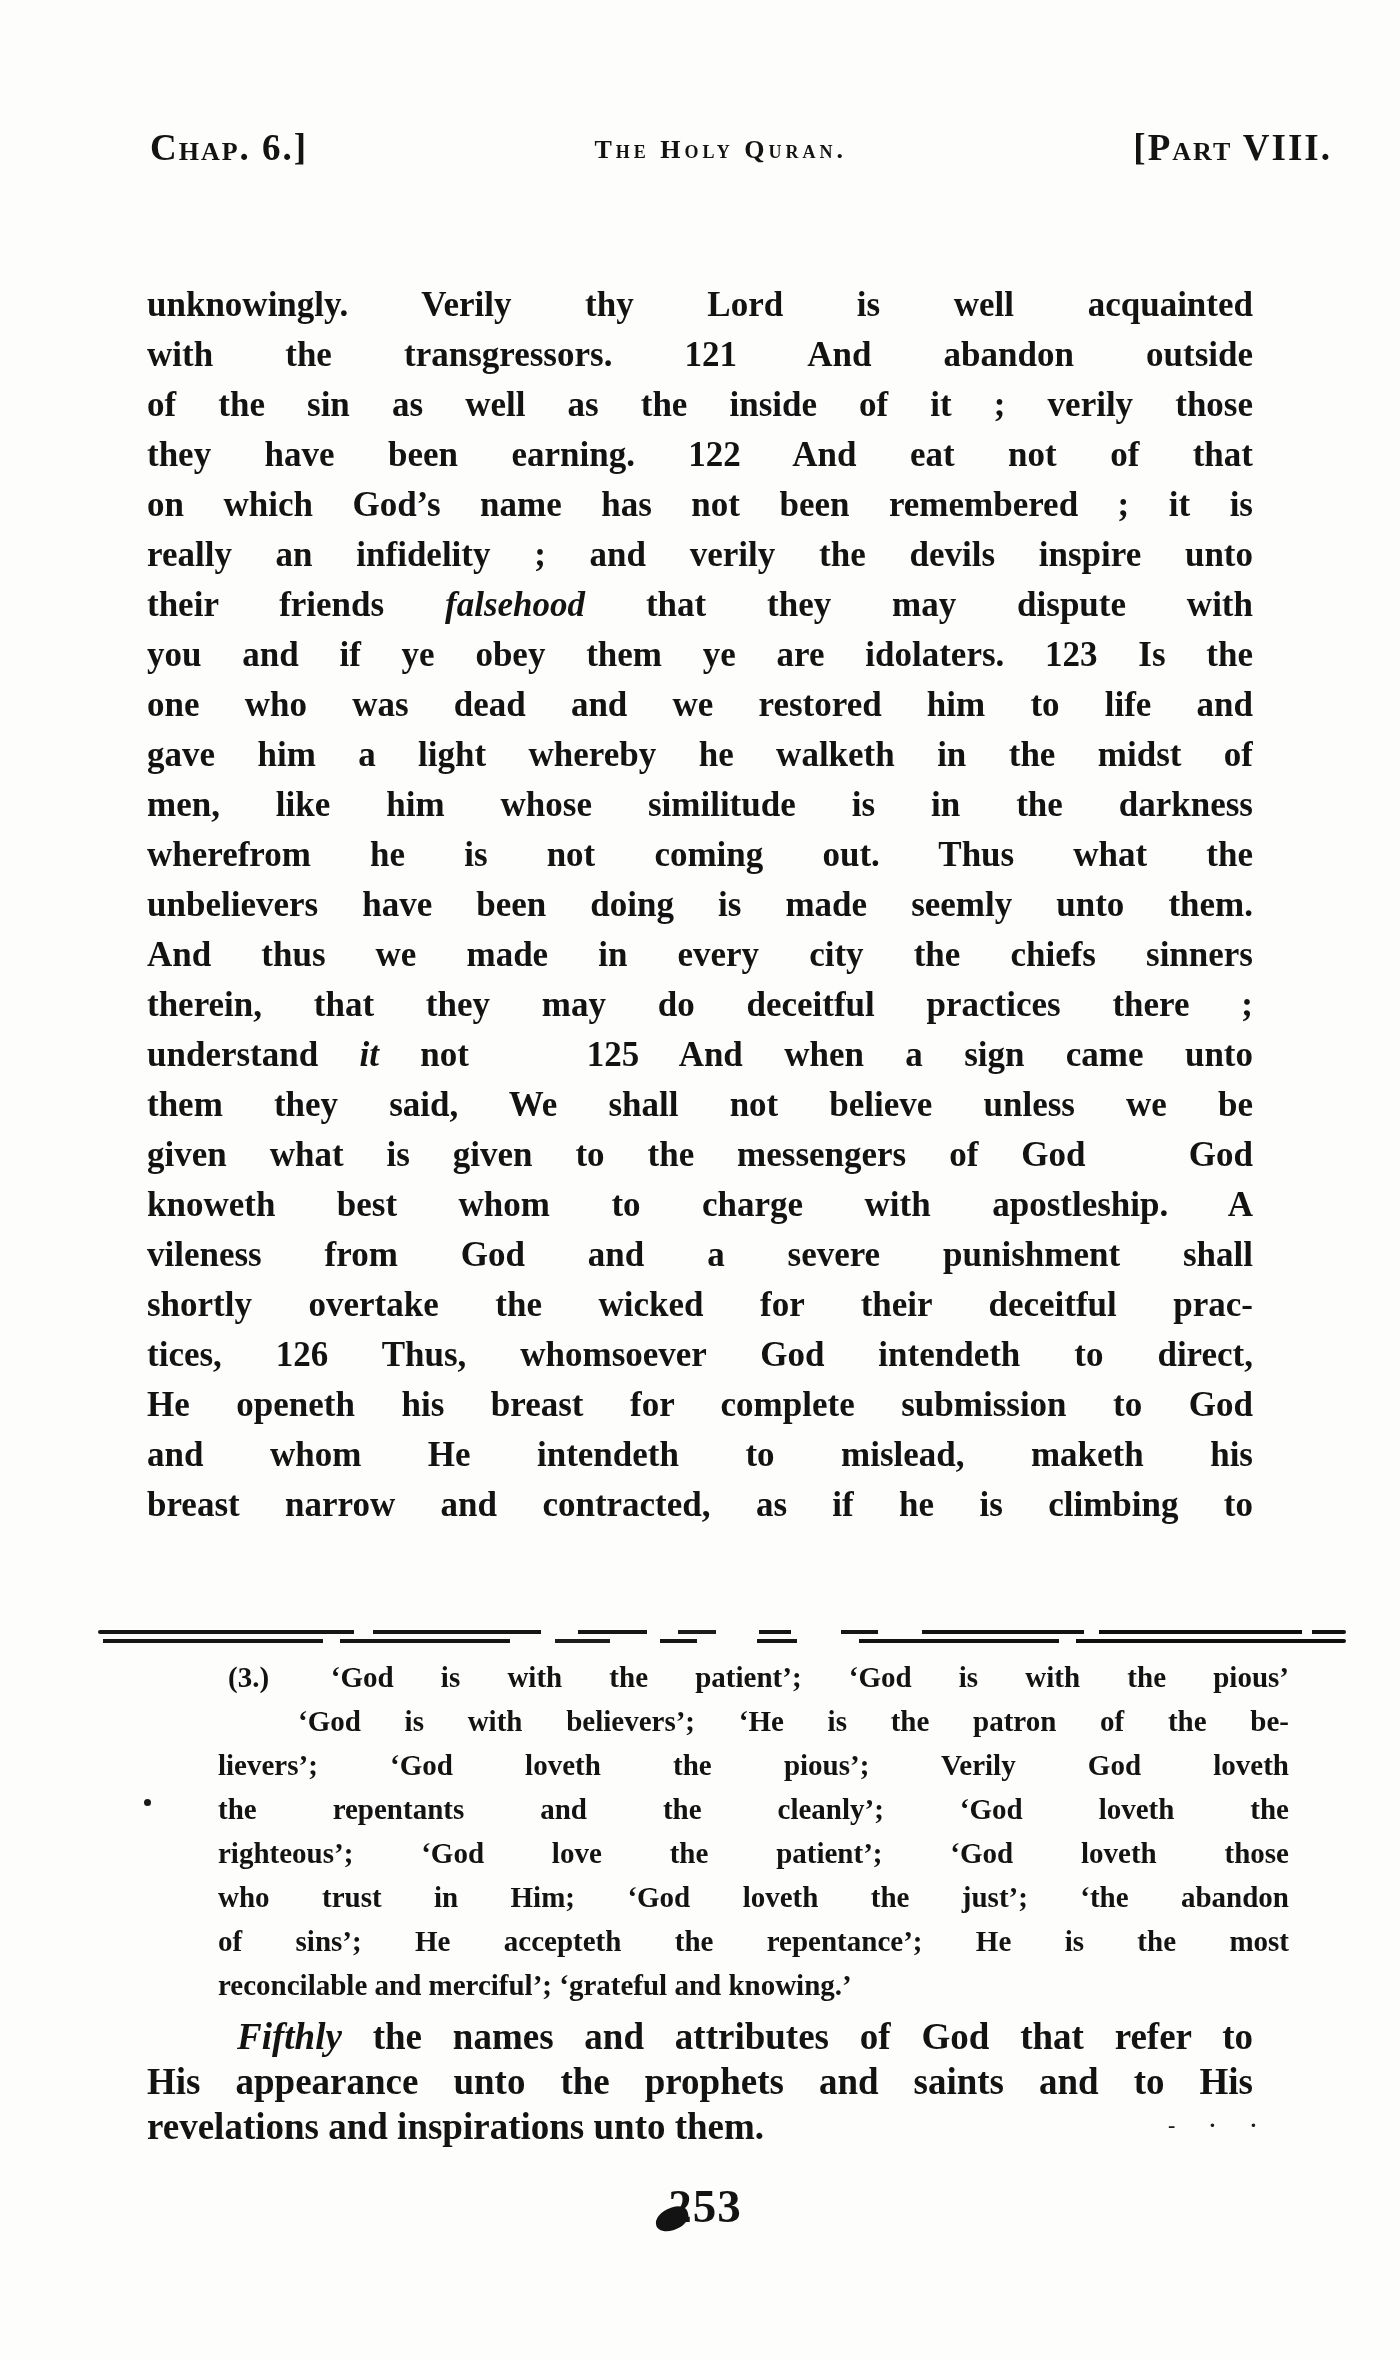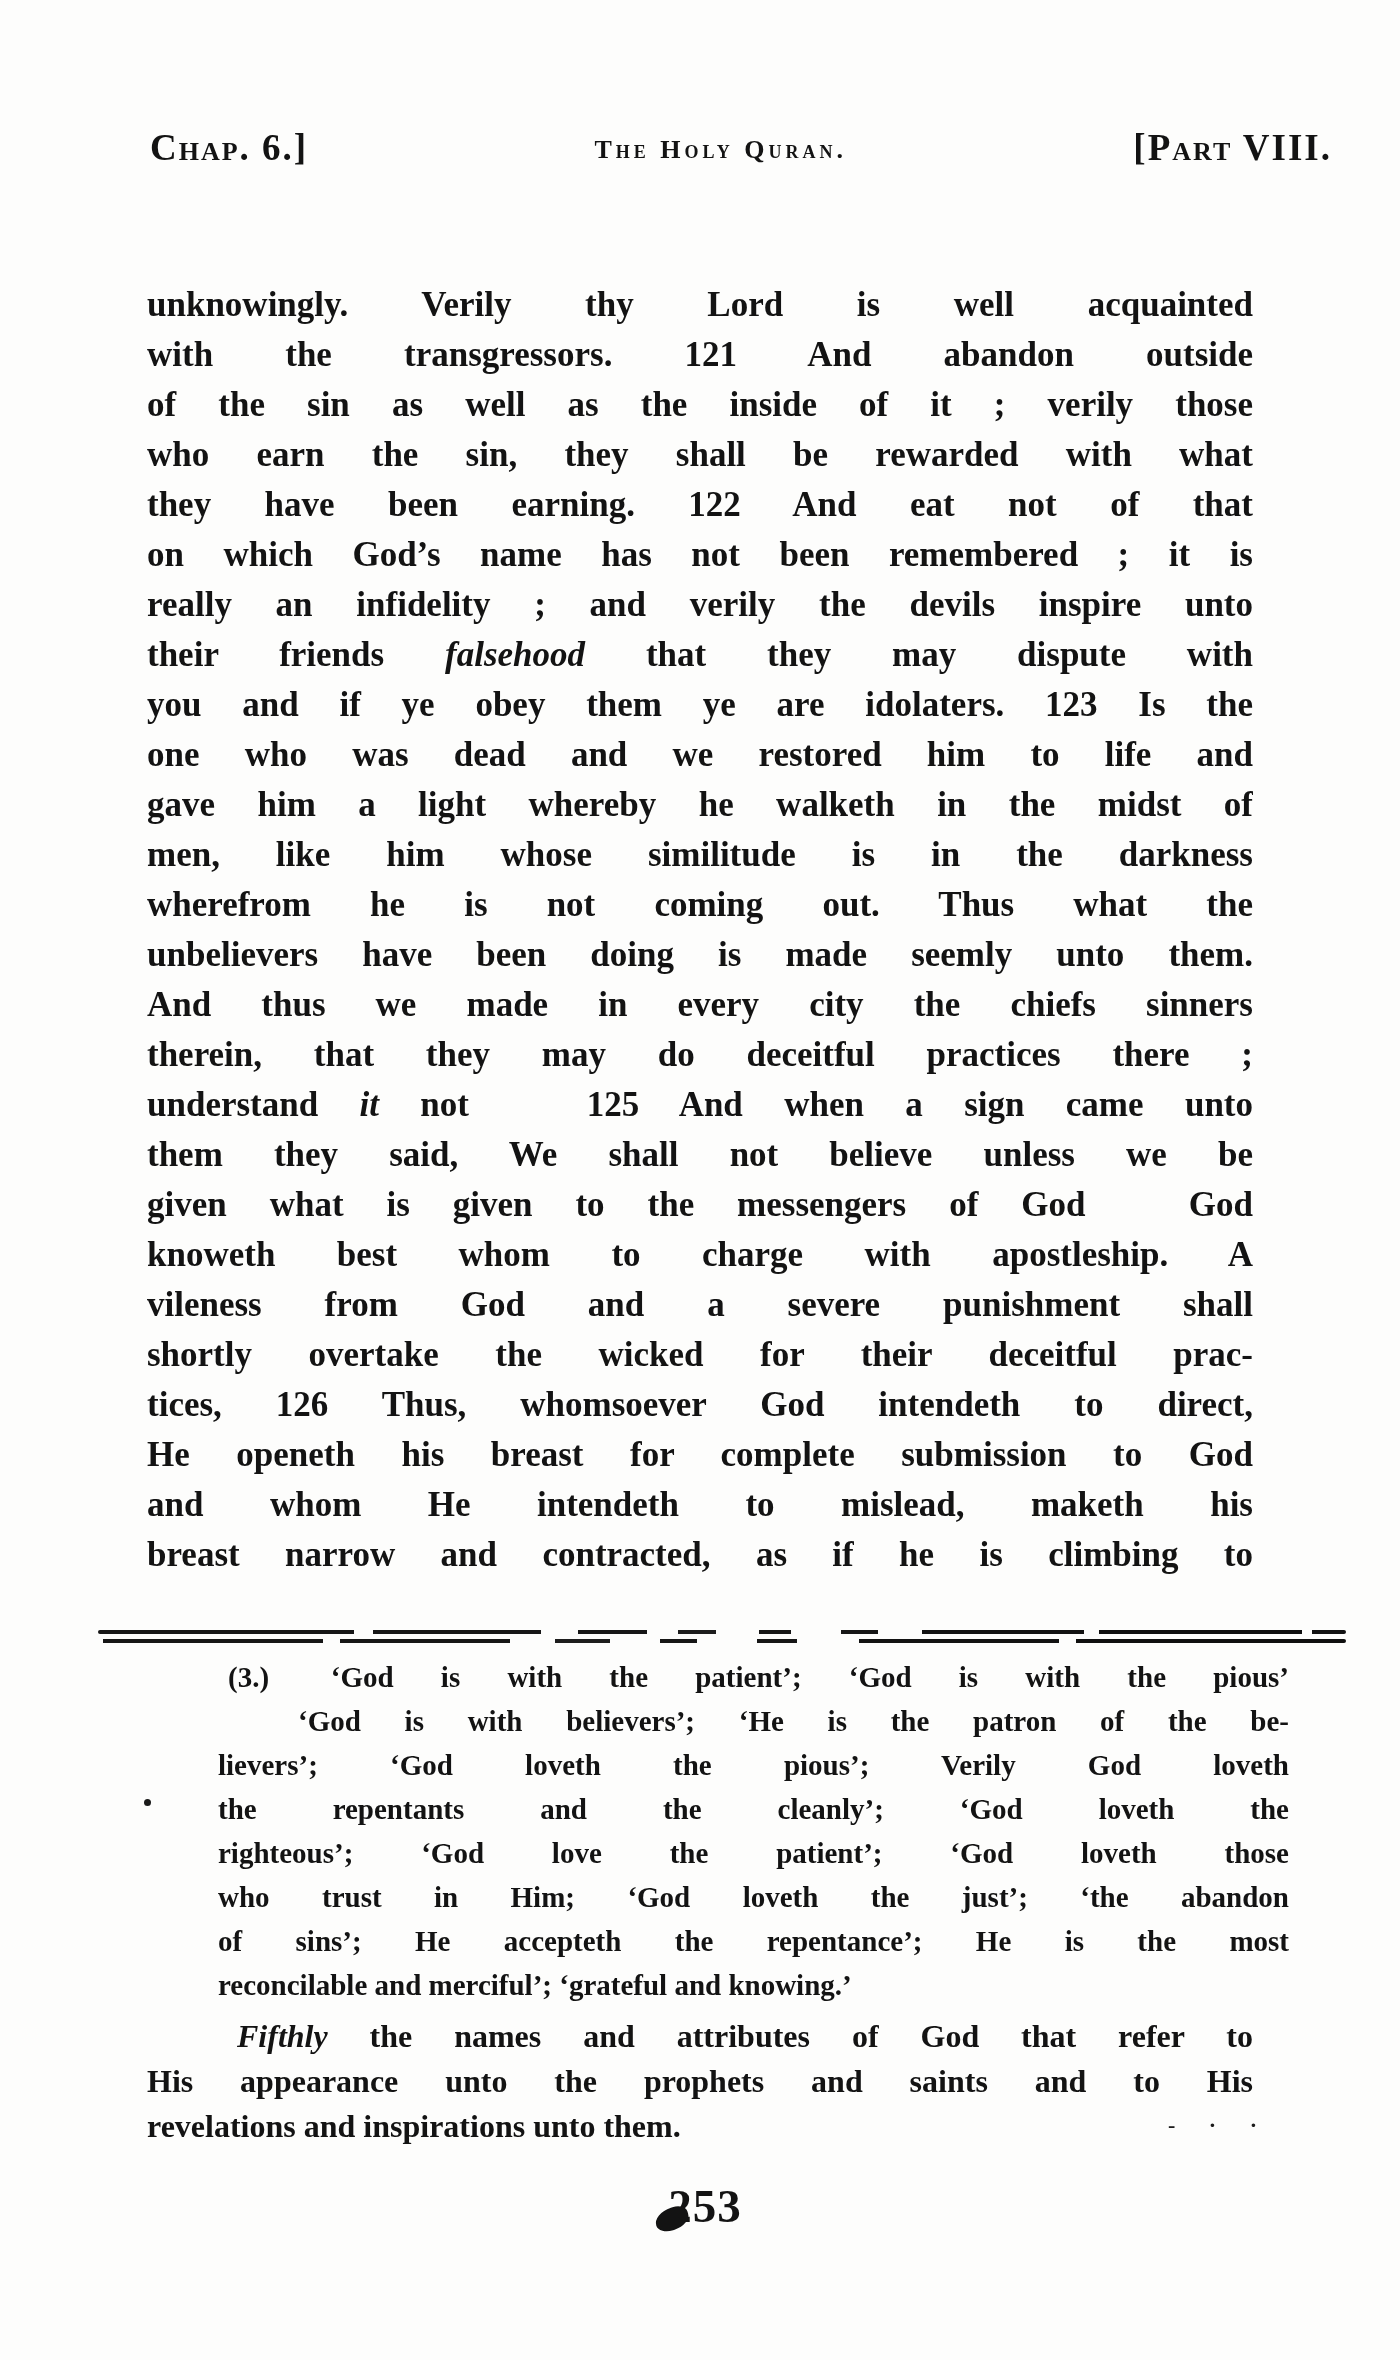--- a/index.html
+++ b/index.html
@@ -43,21 +43,21 @@
 
   .footnote-text{
     position:absolute;top:1655px;left:182px;width:1071px;
     font-size:29px;
     margin-left:36px;
   }
   .footnote-text .line{height:44px;line-height:44px;}
 
   .closing-text{
     position:absolute;top:2014px;left:147px;width:1106px;
-    font-size:32px;
+    font-size:37px;
   }
   .closing-text .line{height:45px;line-height:45px;}
 
   i{font-style:italic;}
 
   
   .divider{position:absolute;left:98px;top:1630px;width:1248px;height:17px;}
   .divider .rl{height:4px;border-radius:2px;}
   .divider .r1{
     background:linear-gradient(90deg,
@@ -110,21 +110,20 @@
   <div class="running-header">
     <span class="hdr-left">Chap. 6.]</span>
     <span class="hdr-center">The Holy Quran.</span>
     <span class="hdr-right">[Part VIII.</span>
   </div>
 
   <div class="main-text">
       <div class="line j">unknowingly. Verily thy Lord is well acquainted</div>
       <div class="line j">with the transgressors. 121 And abandon outside</div>
       <div class="line j">of the sin as well as the inside of it ; verily those</div>
-      <div class="line j">who earn the sin, they shall be rewarded with what</div>
       <div class="line j">they have been earning. 122 And eat not of that</div>
       <div class="line j">on which God’s name has not been remembered ; it is</div>
       <div class="line j">really an infidelity ; and verily the devils inspire unto</div>
       <div class="line j">their friends <i>falsehood</i> that they may dispute with</div>
       <div class="line j">you and if ye obey them ye are idolaters. 123 Is the</div>
       <div class="line j">one who was dead and we restored him to life and</div>
       <div class="line j">gave him a light whereby he walketh in the midst of</div>
       <div class="line j">men, like him whose similitude is in the darkness</div>
       <div class="line j">wherefrom he is not coming out. Thus what the</div>
       <div class="line j">unbelievers have been doing is made seemly unto them.</div>

